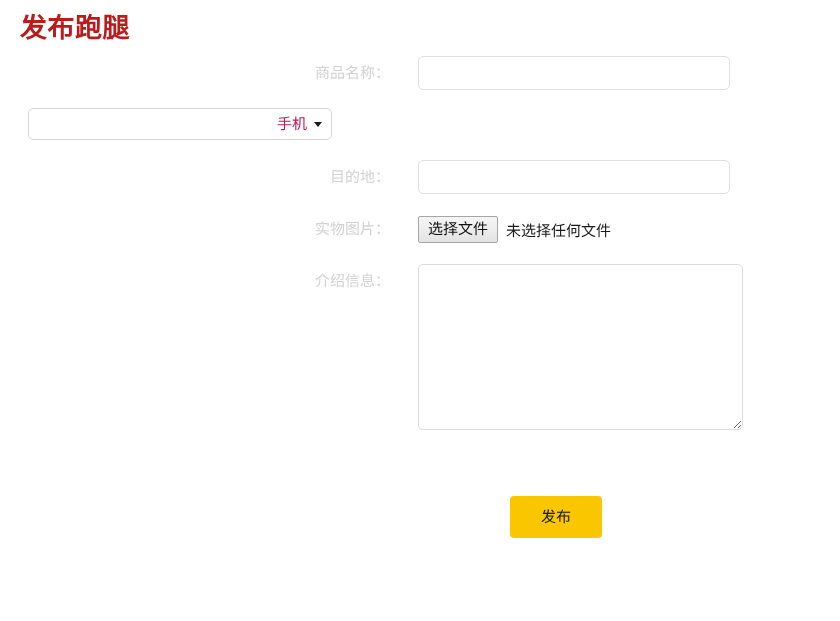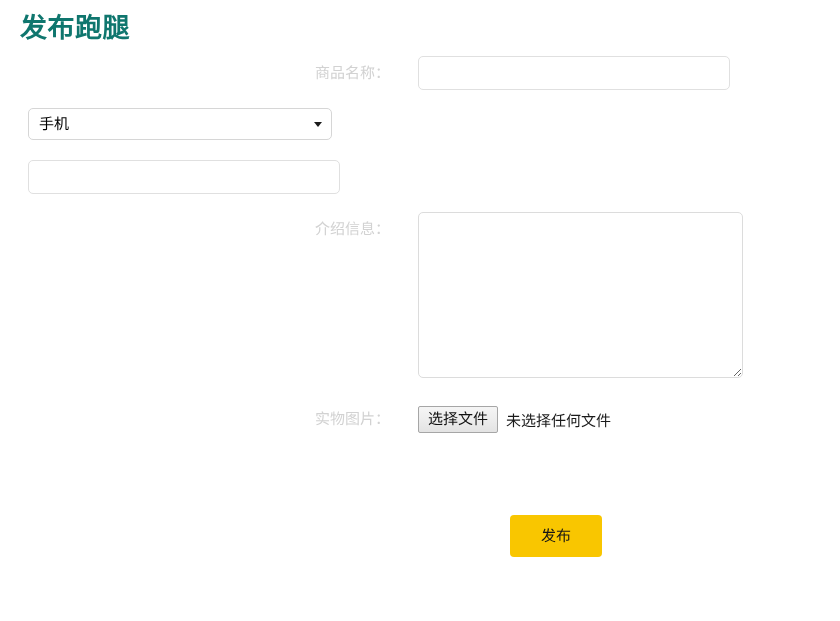--- a/index.html
+++ b/index.html
@@ -15,21 +15,21 @@
     overflow: hidden;
     position: relative;
   }
 
   .page-title {
     position: absolute;
     left: 20px;
     top: 8px;
     font-size: 27px;
     font-weight: bold;
-    color: #0f766e;
+    color: #b91c1c;
     letter-spacing: 0.5px;
     line-height: 40px;
     white-space: nowrap;
   }
 
   .form-wrap {
     position: absolute;
     left: 0;
     top: 56px;
     width: 840px;
@@ -84,26 +84,27 @@
   .select-input {
     width: 304px;
     height: 32px;
     box-sizing: border-box;
     border: 1px solid #d6d6d6;
     border-radius: 5px;
     background: #ffffff;
     padding: 0 24px 0 10px;
     font-size: 15px;
     font-family: "Liberation Sans", "DejaVu Sans", sans-serif;
-    color: #000000;
+    color: #be185d;
     line-height: 30px;
     -webkit-appearance: none;
     -moz-appearance: none;
     appearance: none;
     outline: none;
+    text-align: right;
   }
   .select-arrow {
     position: absolute;
     right: 10px;
     top: 50%;
     margin-top: -2px;
     width: 0;
     height: 0;
     border-left: 4px solid transparent;
     border-right: 4px solid transparent;
@@ -149,21 +150,21 @@
     font-family: "Liberation Sans", "DejaVu Sans", sans-serif;
     color: #333333;
     resize: both;
     outline: none;
     display: block;
   }
 
   .submit-row {
     position: absolute;
     left: 0;
-    top: 515px;
+    top: 496px;
     width: 724px;
   }
   .submit-inner {
     padding-left: 510px;
   }
   .submit-button {
     width: 92px;
     height: 42px;
     background: #f9c600;
     border: none;
@@ -195,41 +196,42 @@
   <div class="form-row">
     <div class="field-control">
       <div class="select-wrap">
         <select class="select-input"><option value="手机">手机</option></select>
         <span class="select-arrow"></span>
       </div>
     </div>
   </div>
 
   <div class="form-row">
+    <div class="field-label">目的地：</div>
     <div class="field-control">
       <input class="text-input" type="text" placeholder="" style="">
-    </div>
-  </div>
-
-  <div class="form-row row-textarea">
-    <div class="field-label">介绍信息：</div>
-    <div class="field-control">
-      <textarea class="textarea-input" placeholder="" style=""></textarea>
     </div>
   </div>
 
   <div class="form-row">
     <div class="field-label">实物图片：</div>
     <div class="field-control">
       <div class="file-row-inner">
         <span class="file-button">选择文件</span>
         <span class="file-status">未选择任何文件</span>
       </div>
     </div>
   </div>
 
+  <div class="form-row row-textarea">
+    <div class="field-label">介绍信息：</div>
+    <div class="field-control">
+      <textarea class="textarea-input" placeholder="" style=""></textarea>
+    </div>
+  </div>
+
 </div>
 
 <div class="submit-row">
   <div class="submit-inner">
     <button class="submit-button">发布</button>
   </div>
 </div>
 
 </body></html>

